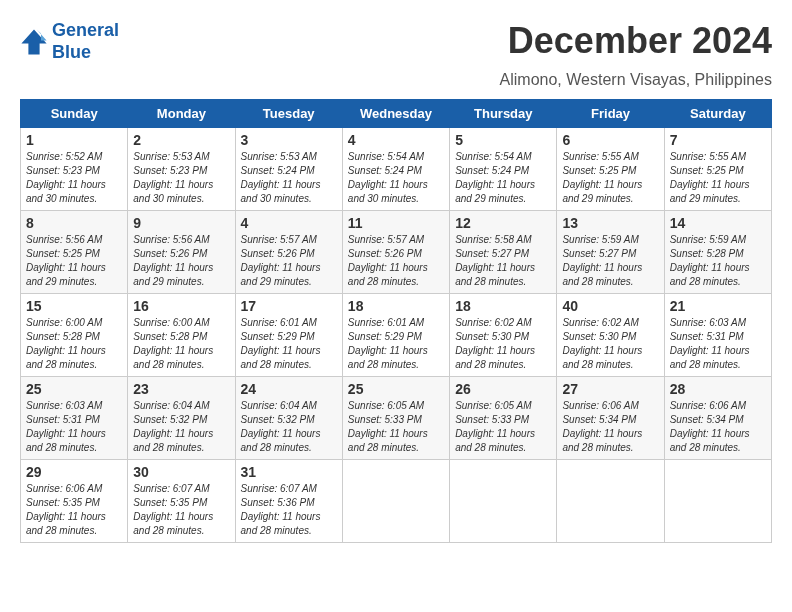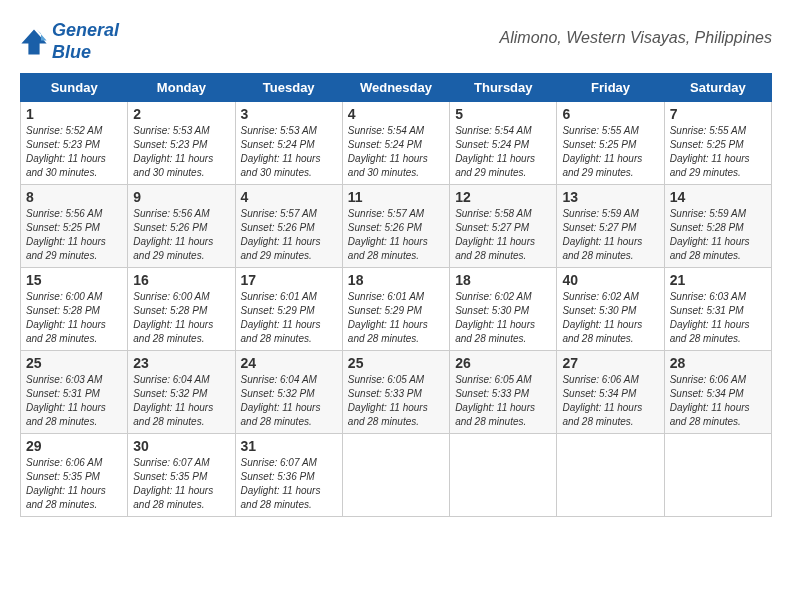--- a/index.html
+++ b/index.html
@@ -8,21 +8,20 @@
       background: #fff;
       width: 792px;
       min-height: 612px;
       padding: 20px;
     }
     .header {
       display: flex;
       justify-content: space-between;
       align-items: flex-start;
       margin-bottom: 10px;
-      font-style: italic;
     }
     .logo {
       display: flex;
       align-items: center;
     }
     .logo-text {
       font-size: 18px;
       font-weight: bold;
       line-height: 1.2;
     }
@@ -95,20 +94,21 @@
     <svg class="logo-icon" viewBox="0 0 40 40">
       <polygon points="20,2 38,22 28,22 28,38 12,38 12,22 2,22" fill="#1a5fa8"></polygon>
       <polygon points="24,2 38,18 30,18 30,8" fill="#5ba3d9"></polygon>
     </svg>
     <div class="logo-text">
       <div><span>General</span></div>
       <div><span>Blue</span></div>
     </div>
   </div>
   <div class="title-block">
+    <div class="month-title">December 2024</div>
     <div class="location-title">Alimono, Western Visayas, Philippines</div>
   </div>
 </div>
 
 <table>
   <thead>
     <tr>
       <th>Sunday</th>
       <th>Monday</th>
       <th>Tuesday</th>

